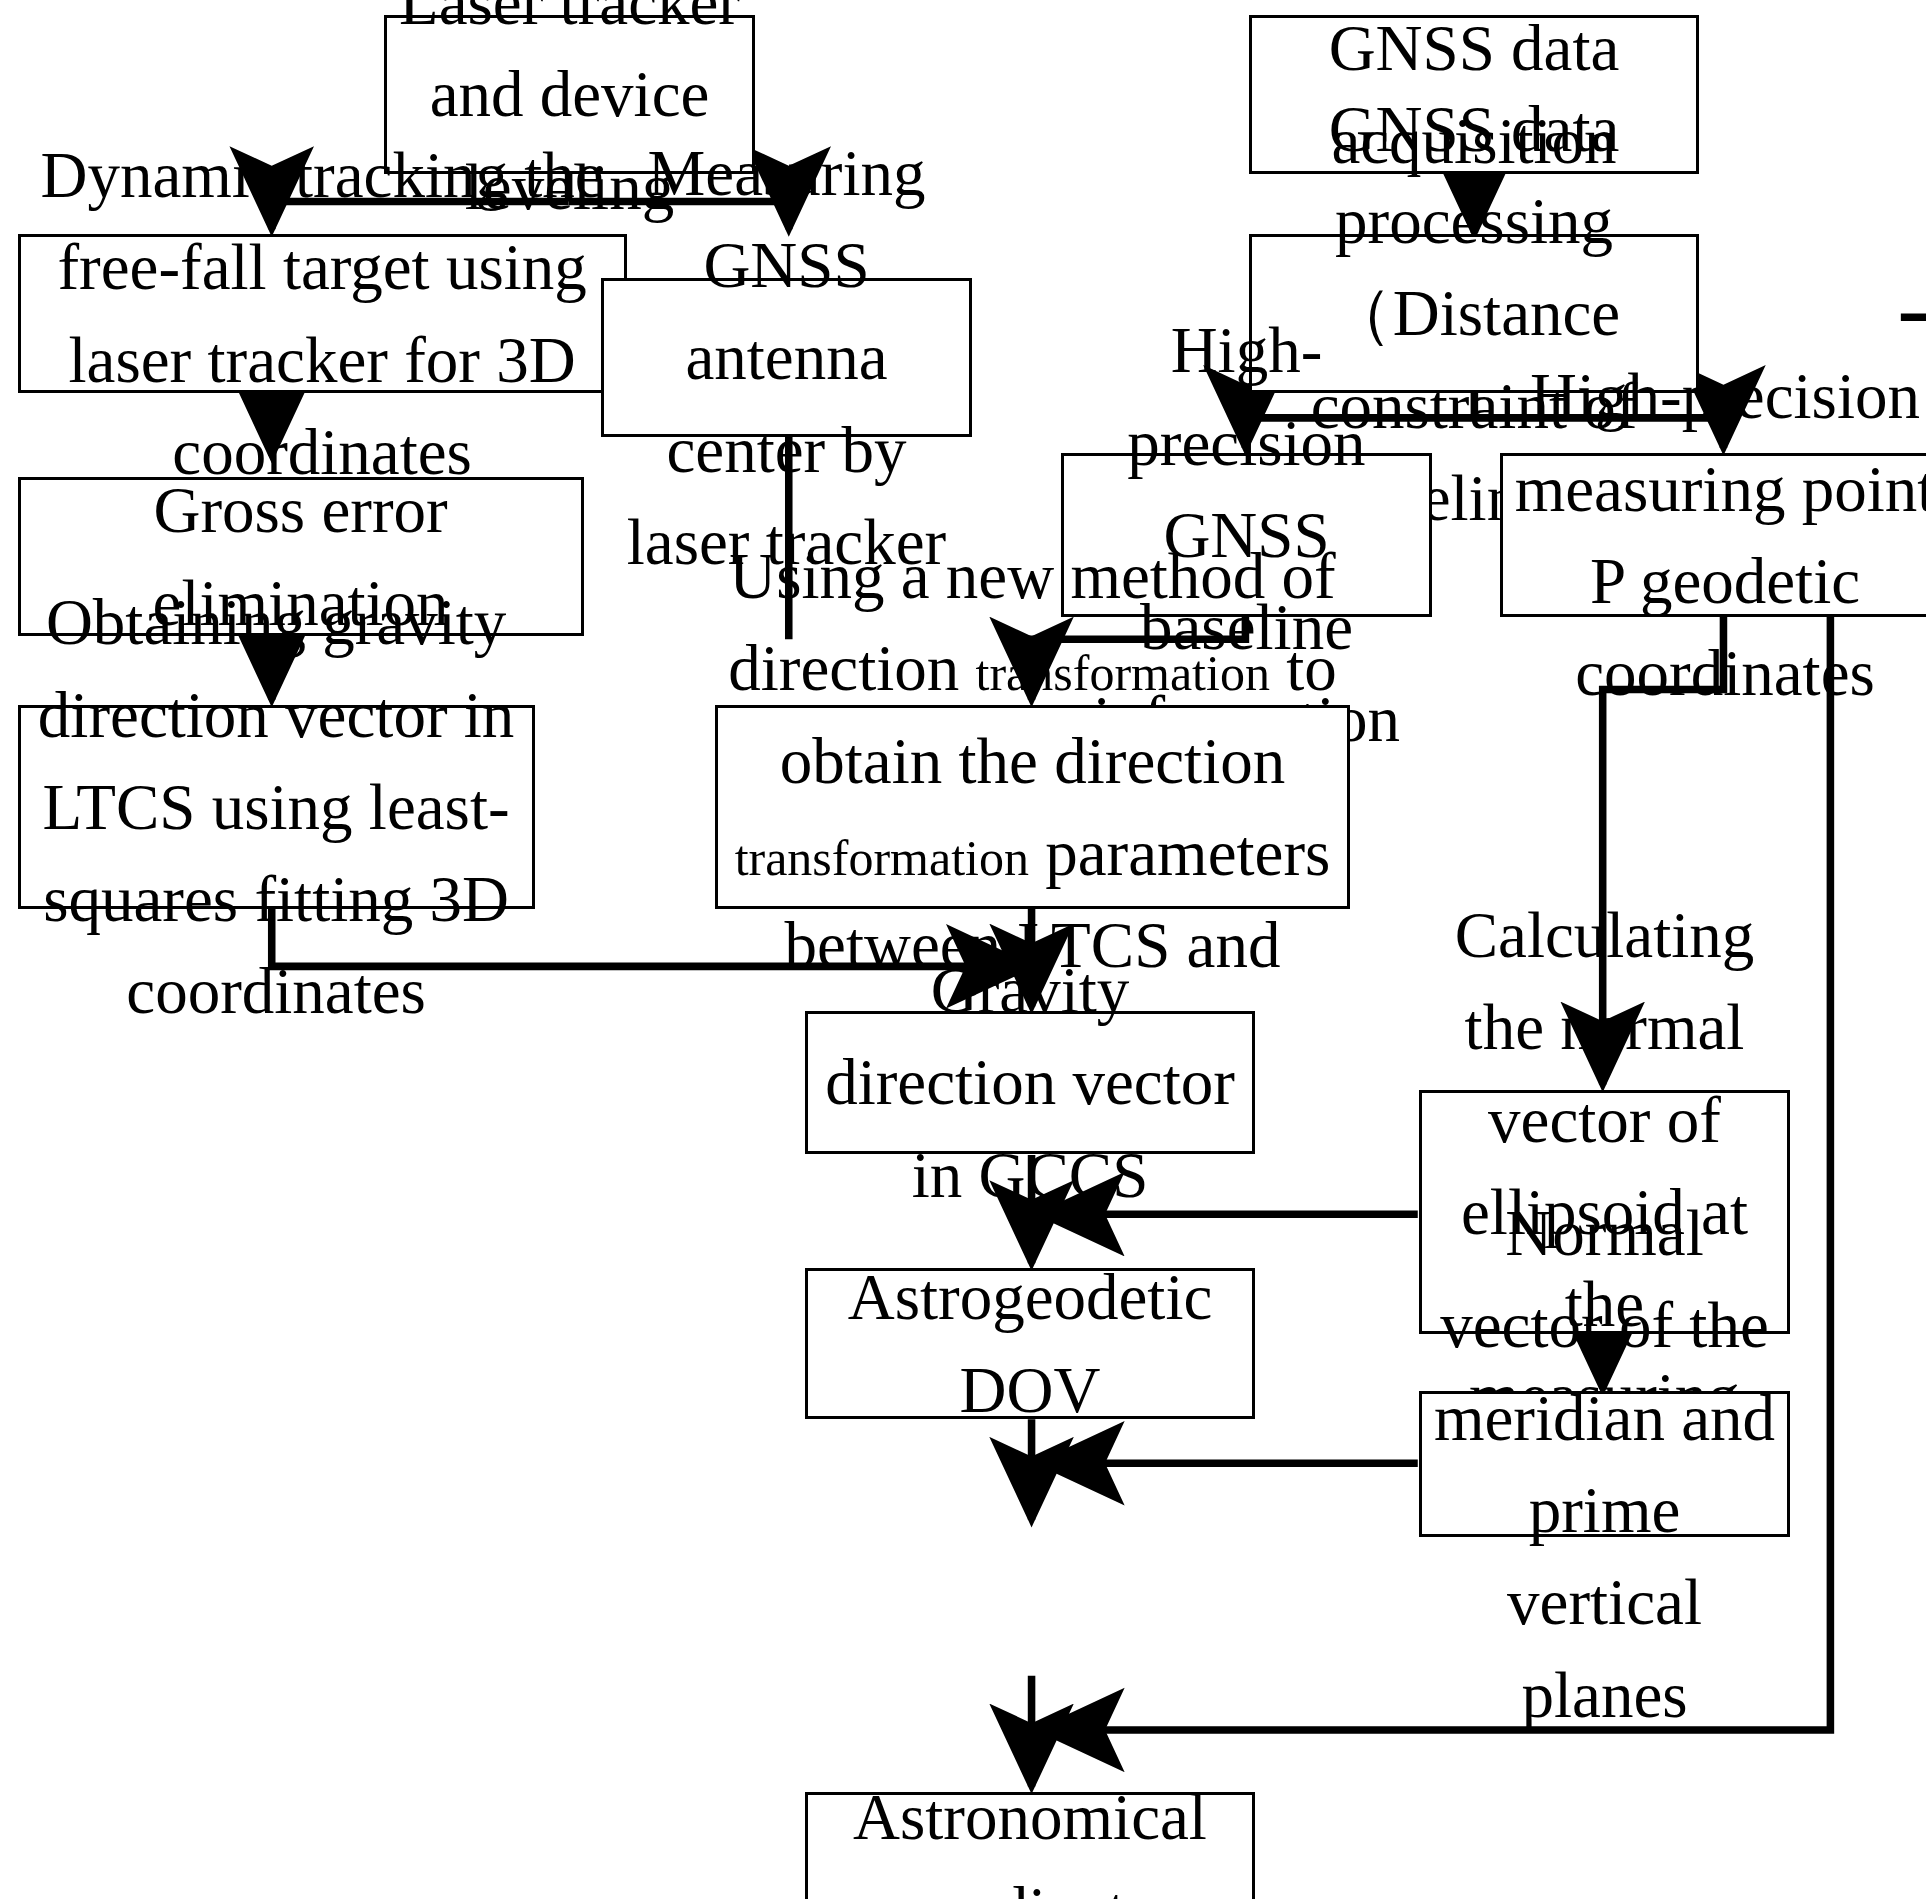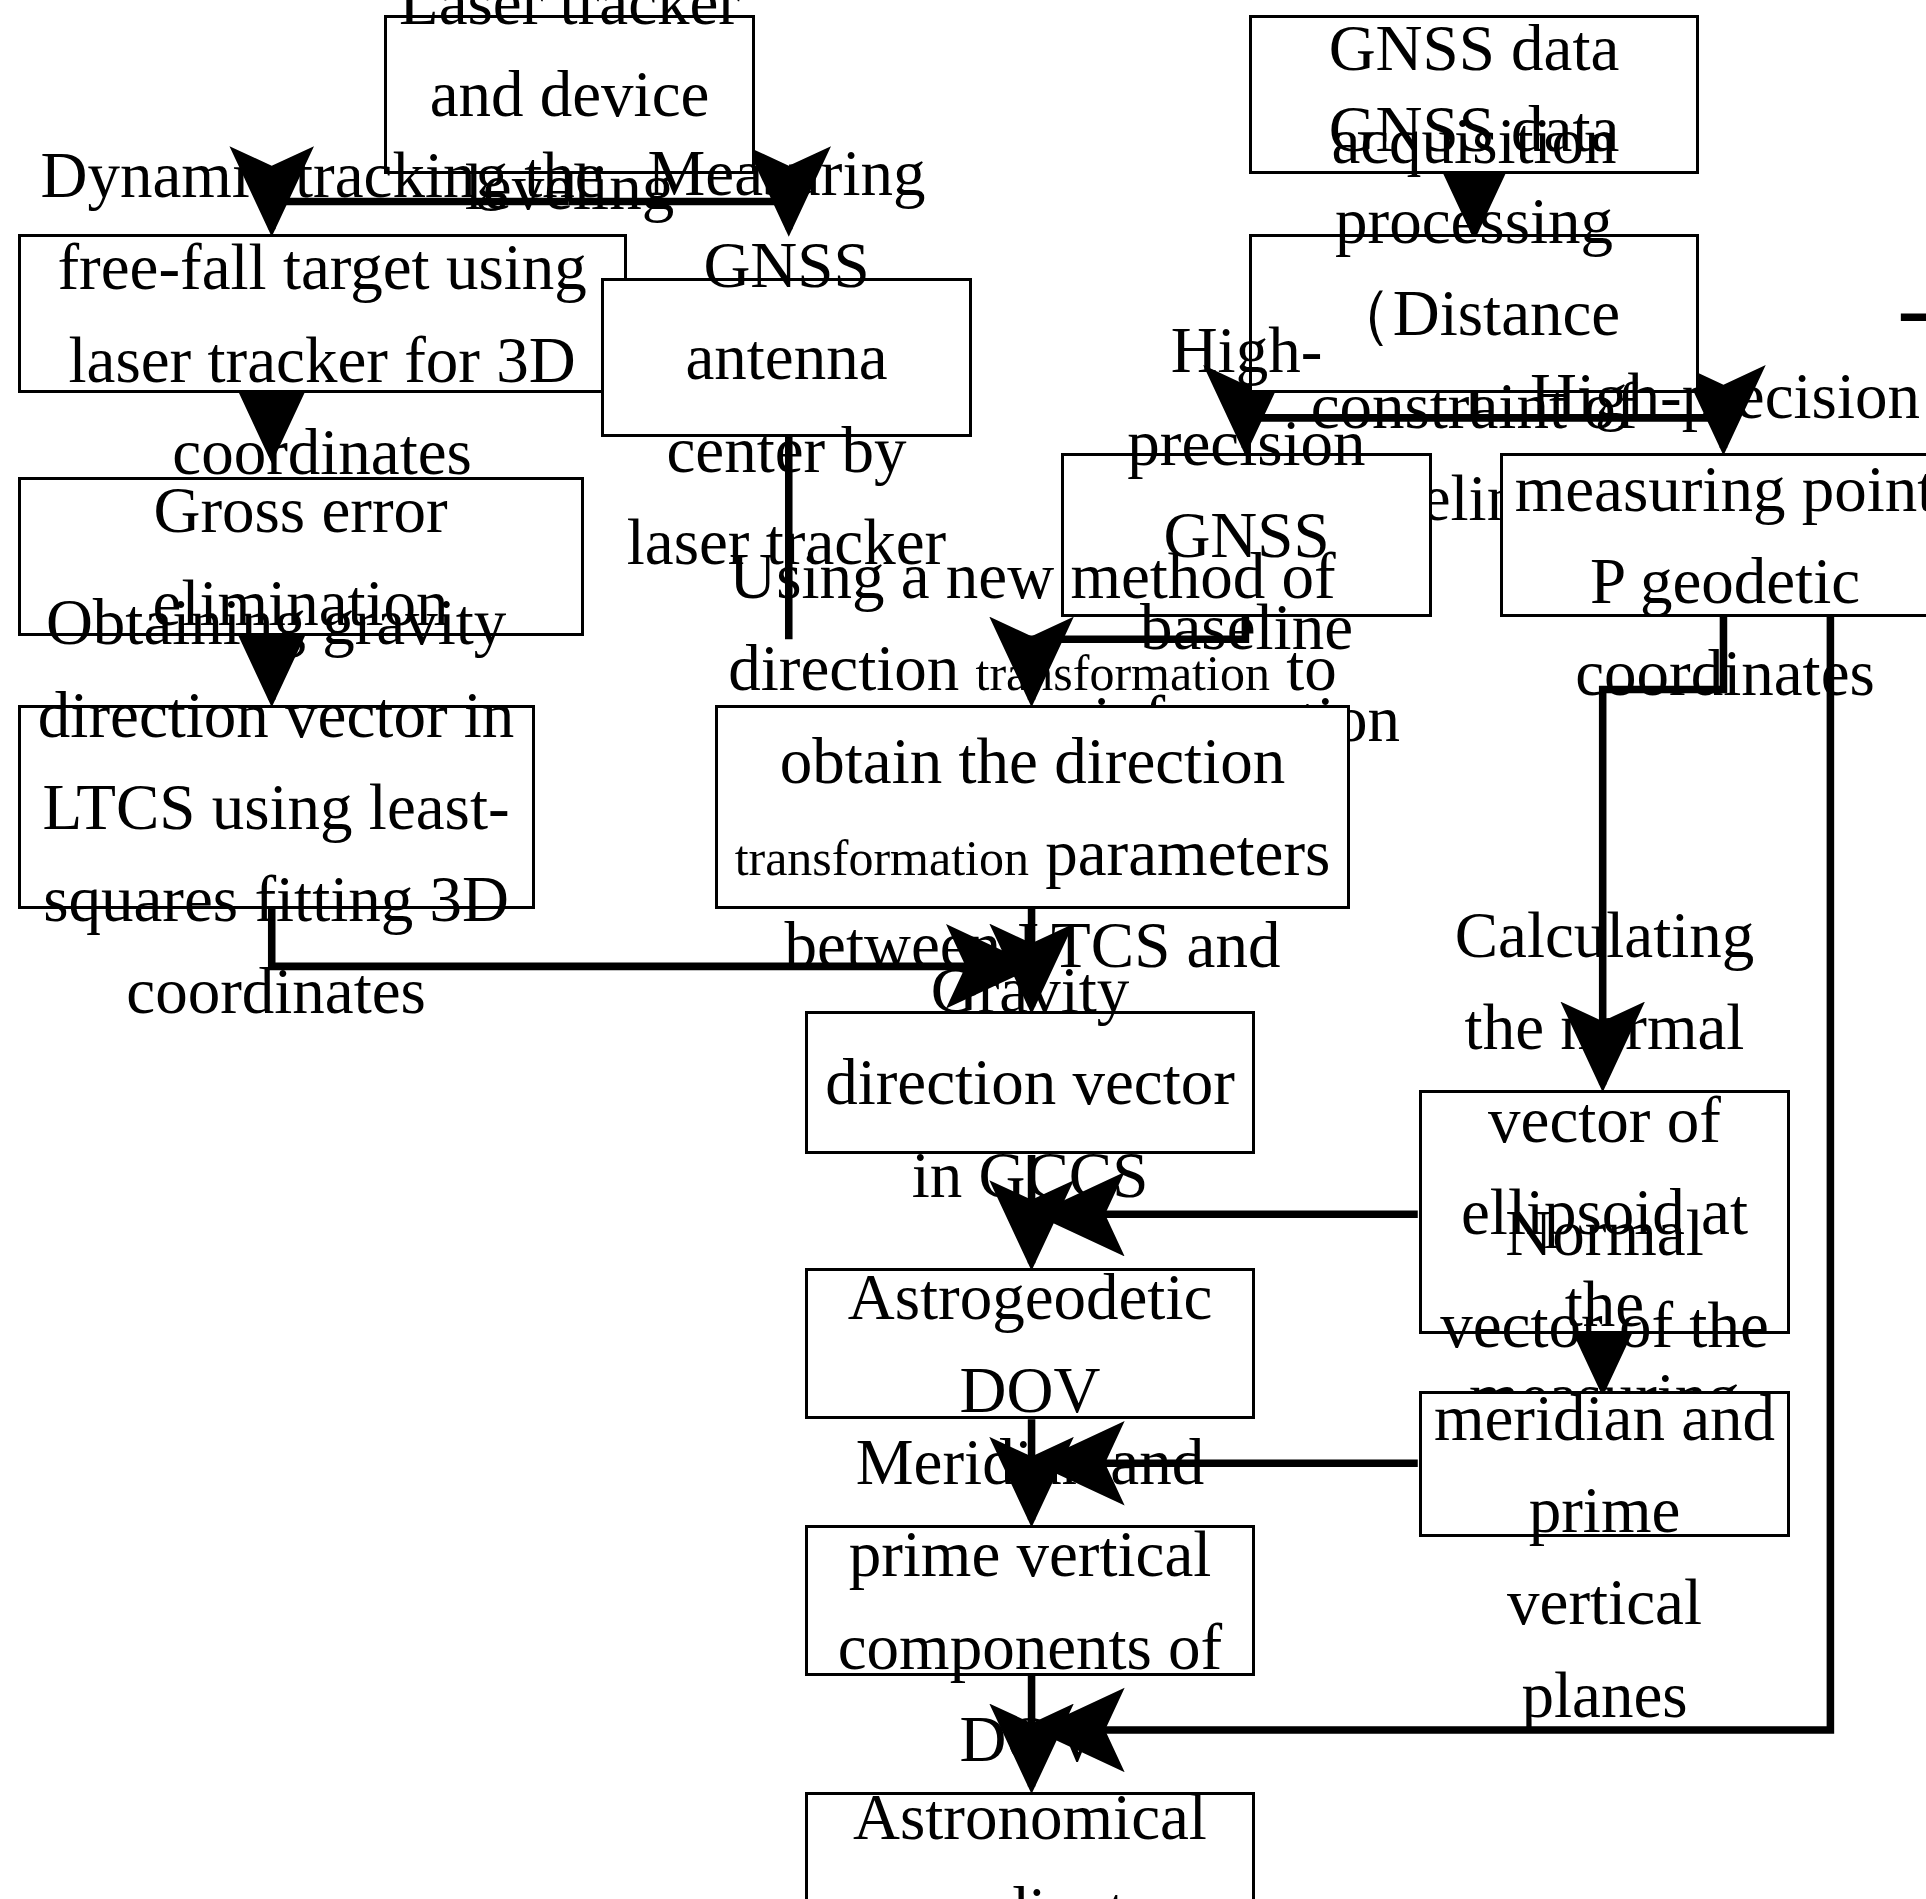--- a/index.html
+++ b/index.html
@@ -121,23 +121,20 @@
   </div>
 
   <div class="node" style="left: 805px; top: 1268px; width: 450px; height: 151px; font-size: 65px; border-width: 3.1px;">
     <span class="t">Astrogeodetic DOV</span>
   </div>
 
   <div class="node" style="left: 1419px; top: 1391px; width: 371px; height: 146px; font-size: 65px; border-width: 3.1px;">
     <span class="t">Normal vector of the meridian and prime vertical planes</span>
   </div>
 
-  <div class="node" style="left: 805px; top: 1525px; width: 450px; height: 151px; font-size: 65px; border-width: 3.1px;">
-    <span class="t">Meridian and prime vertical components of DOV</span>
-  </div>
 
   <div class="node" style="left: 805px; top: 1792px; width: 450px; height: 143px; font-size: 65px; border-width: 3.1px;">
     <span class="t">Astronomical coordinates</span>
   </div>
 
   <div class="edge-label" style="left: 1039px; top: 1844px; width: 528px; font-size: 45px;">
     
   </div>
 
 </div>

